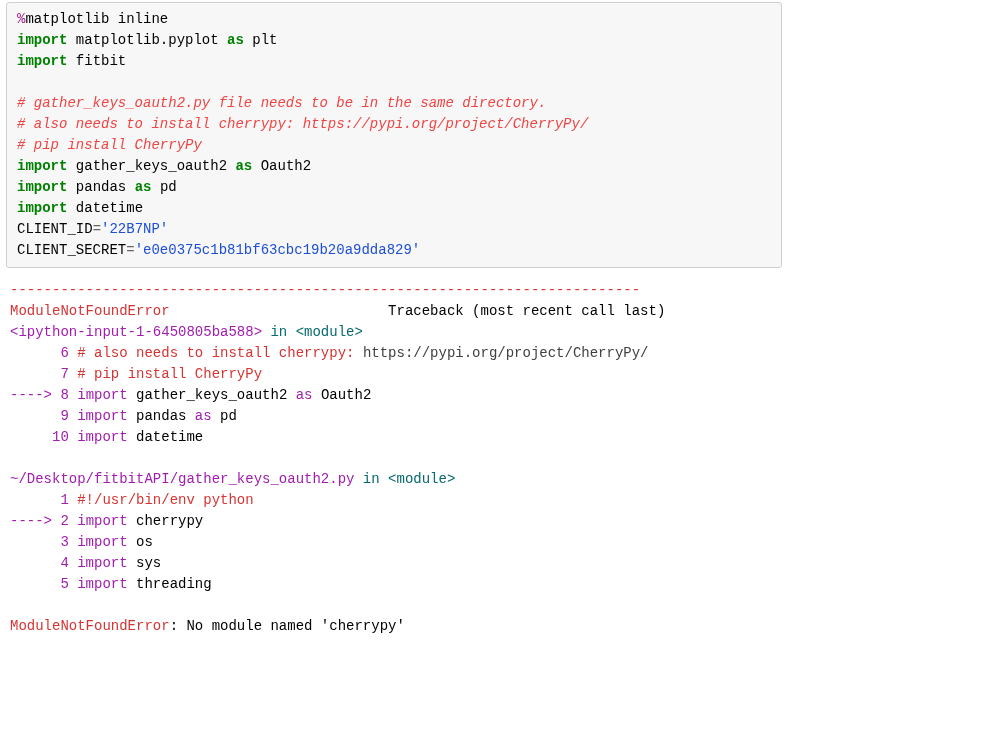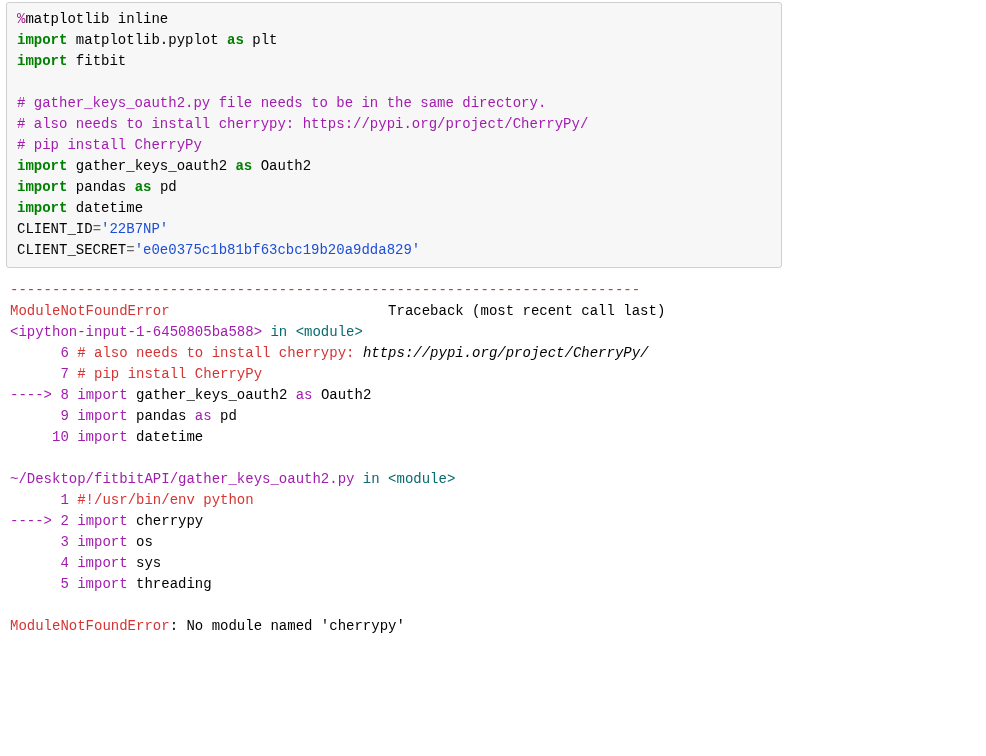--- a/index.html
+++ b/index.html
@@ -24,28 +24,28 @@
     white-space: pre;
     font-family: Menlo, Monaco, "Courier New", monospace;
   }
   .output {
     padding: 0 10px 10px 10px;
     white-space: pre;
     font-family: Menlo, Monaco, "Courier New", monospace;
   }
   .magic { color: #a71d8f; }
   .kw { color: #008000; font-weight: bold; }
-  .cm { color: #a21caf; }
+  .cm { color: #ef4444; font-style: italic; }
   .str { color: #1d4ed8; }
   .op { color: #666; }
   .txt { color: #000; }
   .err-red { color: #d63333; }
   .err-green { color: #a21caf; }
   .err-cyan { color: #066a6f; }
-  .err-blue { color: #000000; font-style: italic; }
+  .err-blue { color: #404040; }
   .line { display: block; }
 </style>
 </head>
 <body>
 
 <div class="container">
 
   <div class="code-cell"><span class="line"><span class="magic">%</span><span class="txt">matplotlib inline</span></span><span class="line"><span class="kw">import</span><span class="txt"> </span><span class="txt">matplotlib.pyplot</span><span class="txt"> </span><span class="kw">as</span><span class="txt"> </span><span class="txt">plt</span></span><span class="line"><span class="kw">import</span><span class="txt"> </span><span class="txt">fitbit</span></span><span class="line"> </span><span class="line"><span class="cm"># gather_keys_oauth2.py file needs to be in the same directory.</span></span><span class="line"><span class="cm"># also needs to install cherrypy: https://pypi.org/project/CherryPy/</span></span><span class="line"><span class="cm"># pip install CherryPy</span></span><span class="line"><span class="kw">import</span><span class="txt"> </span><span class="txt">gather_keys_oauth2</span><span class="txt"> </span><span class="kw">as</span><span class="txt"> </span><span class="txt">Oauth2</span></span><span class="line"><span class="kw">import</span><span class="txt"> </span><span class="txt">pandas</span><span class="txt"> </span><span class="kw">as</span><span class="txt"> </span><span class="txt">pd</span></span><span class="line"><span class="kw">import</span><span class="txt"> </span><span class="txt">datetime</span></span><span class="line"><span class="txt">CLIENT_ID</span><span class="op">=</span><span class="str">'22B7NP'</span></span><span class="line"><span class="txt">CLIENT_SECRET</span><span class="op">=</span><span class="str">'e0e0375c1b81bf63cbc19b20a9dda829'</span></span></div>
 
   <div class="output"><span class="line"><span class="err-red">---------------------------------------------------------------------------</span></span><span class="line"><span class="err-red">ModuleNotFoundError</span><span>                          </span><span class="txt">Traceback (most recent call last)</span></span><span class="line"><span class="err-green">&lt;ipython-input-1-6450805ba588&gt;</span><span class="err-cyan"> in </span><span class="err-cyan">&lt;module&gt;</span></span><span class="line"><span class="err-green">      6 </span><span class="err-red"># also needs to install cherrypy: </span><span class="err-blue">https://pypi.org/project/CherryPy/</span></span><span class="line"><span class="err-green">      7 </span><span class="err-red"># pip install CherryPy</span></span><span class="line"><span class="err-green">----&gt; </span><span class="err-green">8 </span><span class="err-green">import</span><span class="txt"> gather_keys_oauth2 </span><span class="err-green">as</span><span class="txt"> Oauth2</span></span><span class="line"><span class="err-green">      9 </span><span class="err-green">import</span><span class="txt"> pandas </span><span class="err-green">as</span><span class="txt"> pd</span></span><span class="line"><span class="err-green">     10 </span><span class="err-green">import</span><span class="txt"> datetime</span></span><span class="line"> </span><span class="line"><span class="err-green">~/Desktop/fitbitAPI/gather_keys_oauth2.py</span><span class="err-cyan"> in </span><span class="err-cyan">&lt;module&gt;</span></span><span class="line"><span class="err-green">      1 </span><span class="err-red">#!/usr/bin/env python</span></span><span class="line"><span class="err-green">----&gt; </span><span class="err-green">2 </span><span class="err-green">import</span><span class="txt"> cherrypy</span></span><span class="line"><span class="err-green">      3 </span><span class="err-green">import</span><span class="txt"> os</span></span><span class="line"><span class="err-green">      4 </span><span class="err-green">import</span><span class="txt"> sys</span></span><span class="line"><span class="err-green">      5 </span><span class="err-green">import</span><span class="txt"> threading</span></span><span class="line"> </span><span class="line"><span class="err-red">ModuleNotFoundError</span><span class="txt">: No module named 'cherrypy'</span></span></div>

